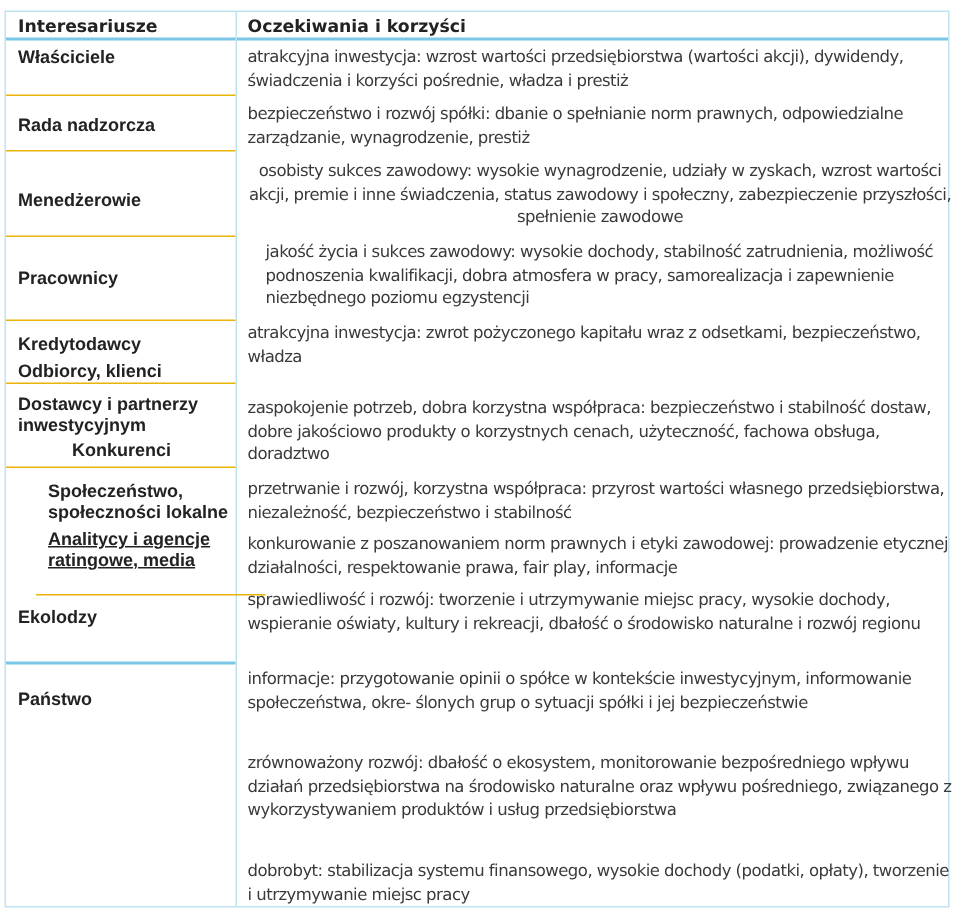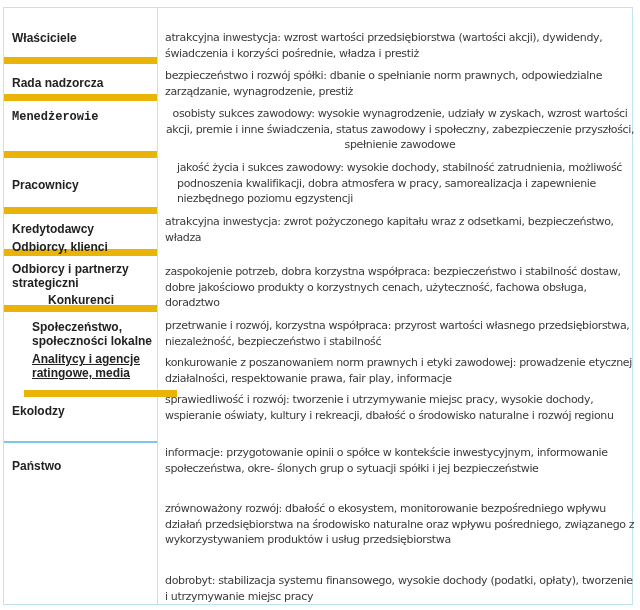--- a/index.html
+++ b/index.html
@@ -19,61 +19,65 @@
     .header .h-right {
       position: absolute; left: 161px; top: 2px;
       font-family: "DejaVu Sans", sans-serif; font-weight: bold; font-size: 11.5px; color: #222;
     }
     .col-divider {
       position: absolute; left: 153px; top: 0; width: 1px; height: 100%; background: #bfe3f1;
     }
     .left-col { position: absolute; left: 0; top: 19px; width: 153px; }
     .lcell {
       position: absolute; left: 0; width: 153px; box-sizing: border-box;
-      border-bottom: 7px solid #eab308;
+      border-bottom: 1px solid #eab308;
     }
     .lcell.thick { border-bottom: 2px solid #7cc6e6; }
     .lcell.last { border-bottom: none; }
     .lbl {
       position: absolute; left: 8px;
       font-family: "Liberation Sans", sans-serif; font-weight: bold; font-size: 12px;
       color: #222; line-height: 14px;
     }
     .right-col {
       position: absolute; left: 161px; top: 19px; width: 465px;
       font-family: "DejaVu Sans", sans-serif; font-size: 11px; color: #3a3a3a;
       line-height: 15.5px; letter-spacing: -0.35px;
     }
     .para { position: absolute; left: 0; width: 470px; }
   </style>
 </head>
 <body>
 
 <div class="table">
+  <div class="header">
+    <span class="h-left">Interesariusze</span>
+    <span class="h-right">Oczekiwania i korzyści</span>
+  </div>
   <div class="col-divider"></div>
 
   <div class="left-col">
     <div class="lcell" style="top:0;height:37px;">
       <span class="lbl" style="top:4px;">Właściciele</span>
     </div>
     <div class="lcell" style="top:37px;height:37px;">
       <span class="lbl" style="top:12px;">Rada nadzorcza</span>
     </div>
     <div class="lcell" style="top:74px;height:57px;">
-      <span class="lbl" style="top:9px;font-family:Liberation Mono, monospace;">Menedżerowie</span>
+      <span class="lbl" style="top:25px;">Menedżerowie</span>
     </div>
     <div class="lcell" style="top:131px;height:56px;">
       <span class="lbl" style="top:20px;">Pracownicy</span>
     </div>
     <div class="lcell" style="top:187px;height:42px;">
       <span class="lbl" style="top:8px;">Kredytodawcy</span>
       <span class="lbl" style="top:26px;">Odbiorcy, klienci</span>
     </div>
     <div class="lcell" style="top:229px;height:56px;">
-      <span class="lbl" style="top:6px;width:140px;">Odbiorcy i partnerzy strategiczni</span>
+      <span class="lbl" style="top:6px;width:140px;">Dostawcy i partnerzy inwestycyjnym</span>
       <span class="lbl" style="top:37px;margin-left:36px;">Konkurenci</span>
     </div>
     <div class="lcell" style="top:285px;height:85px;margin-left:20px;">
       <span class="lbl" style="top:8px;width:140px;">Społeczeństwo, społeczności lokalne</span>
       <span class="lbl" style="top:40px;width:140px;text-decoration:underline;">Analitycy i agencje ratingowe, media</span>
     </div>
     <div class="lcell thick" style="top:370px;height:46px;">
       <span class="lbl" style="top:7px;">Ekolodzy</span>
     </div>
     <div class="lcell last" style="top:416px;height:176px;">

